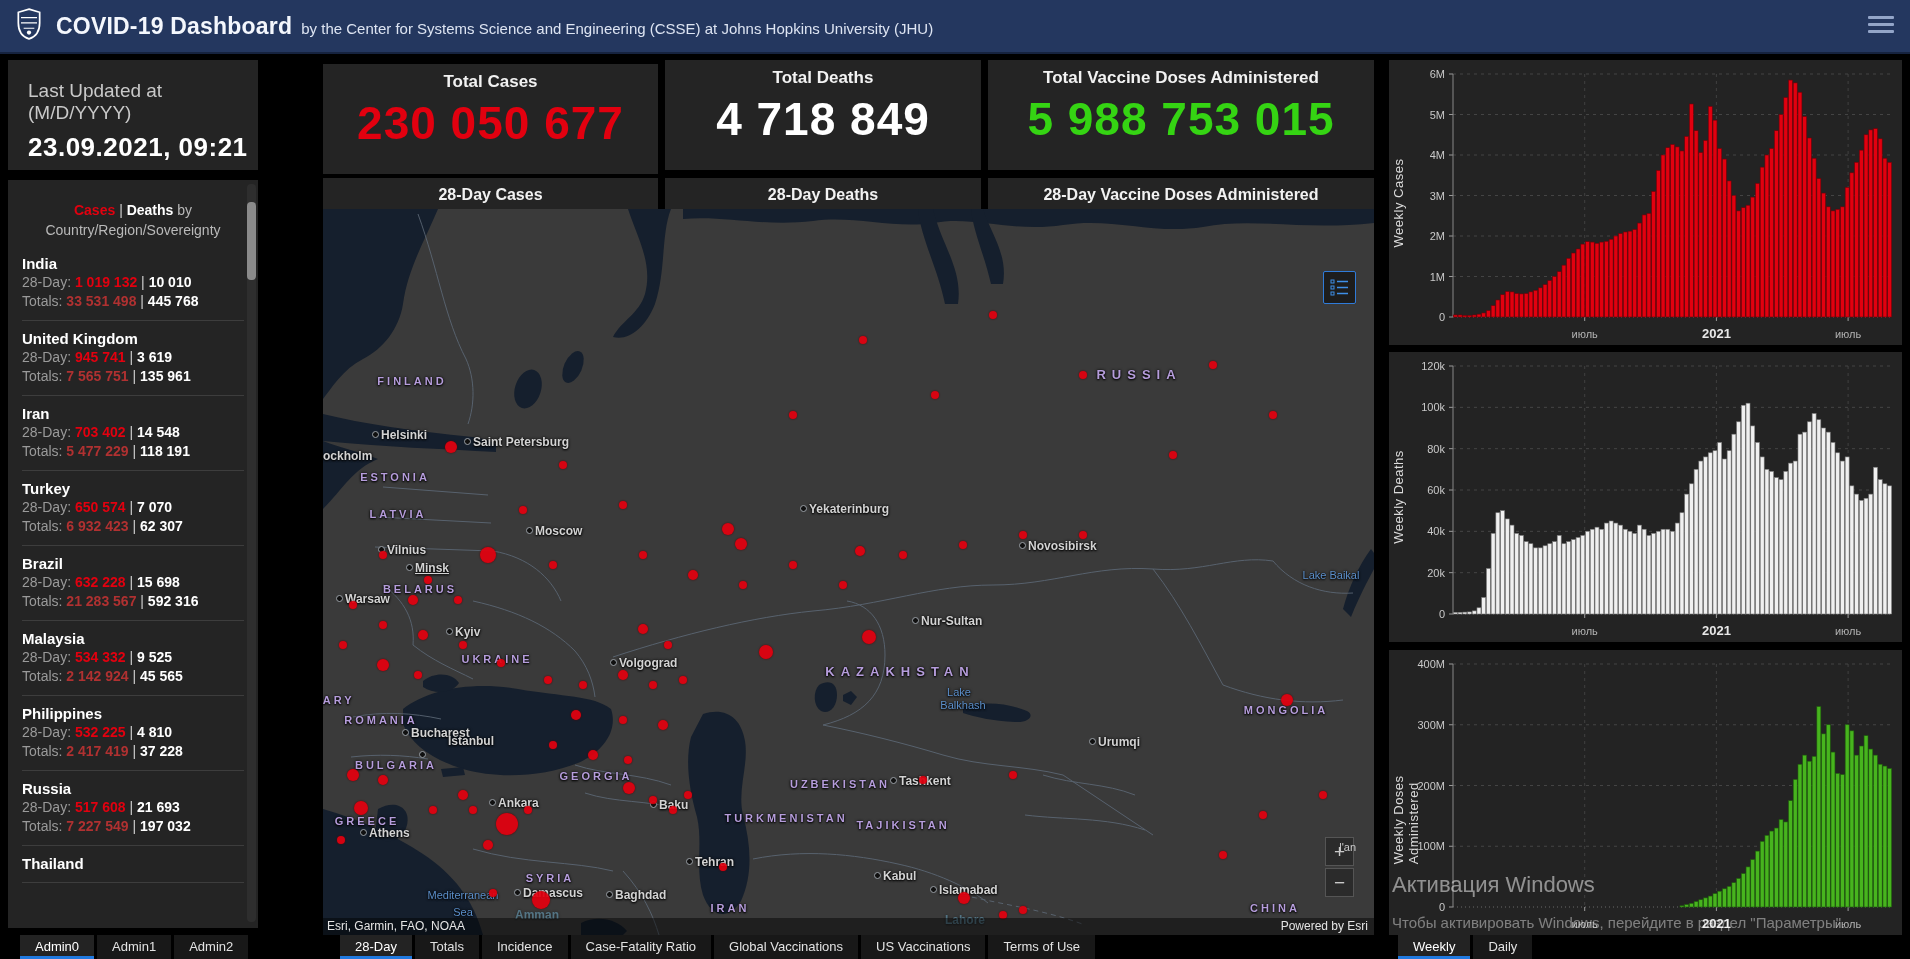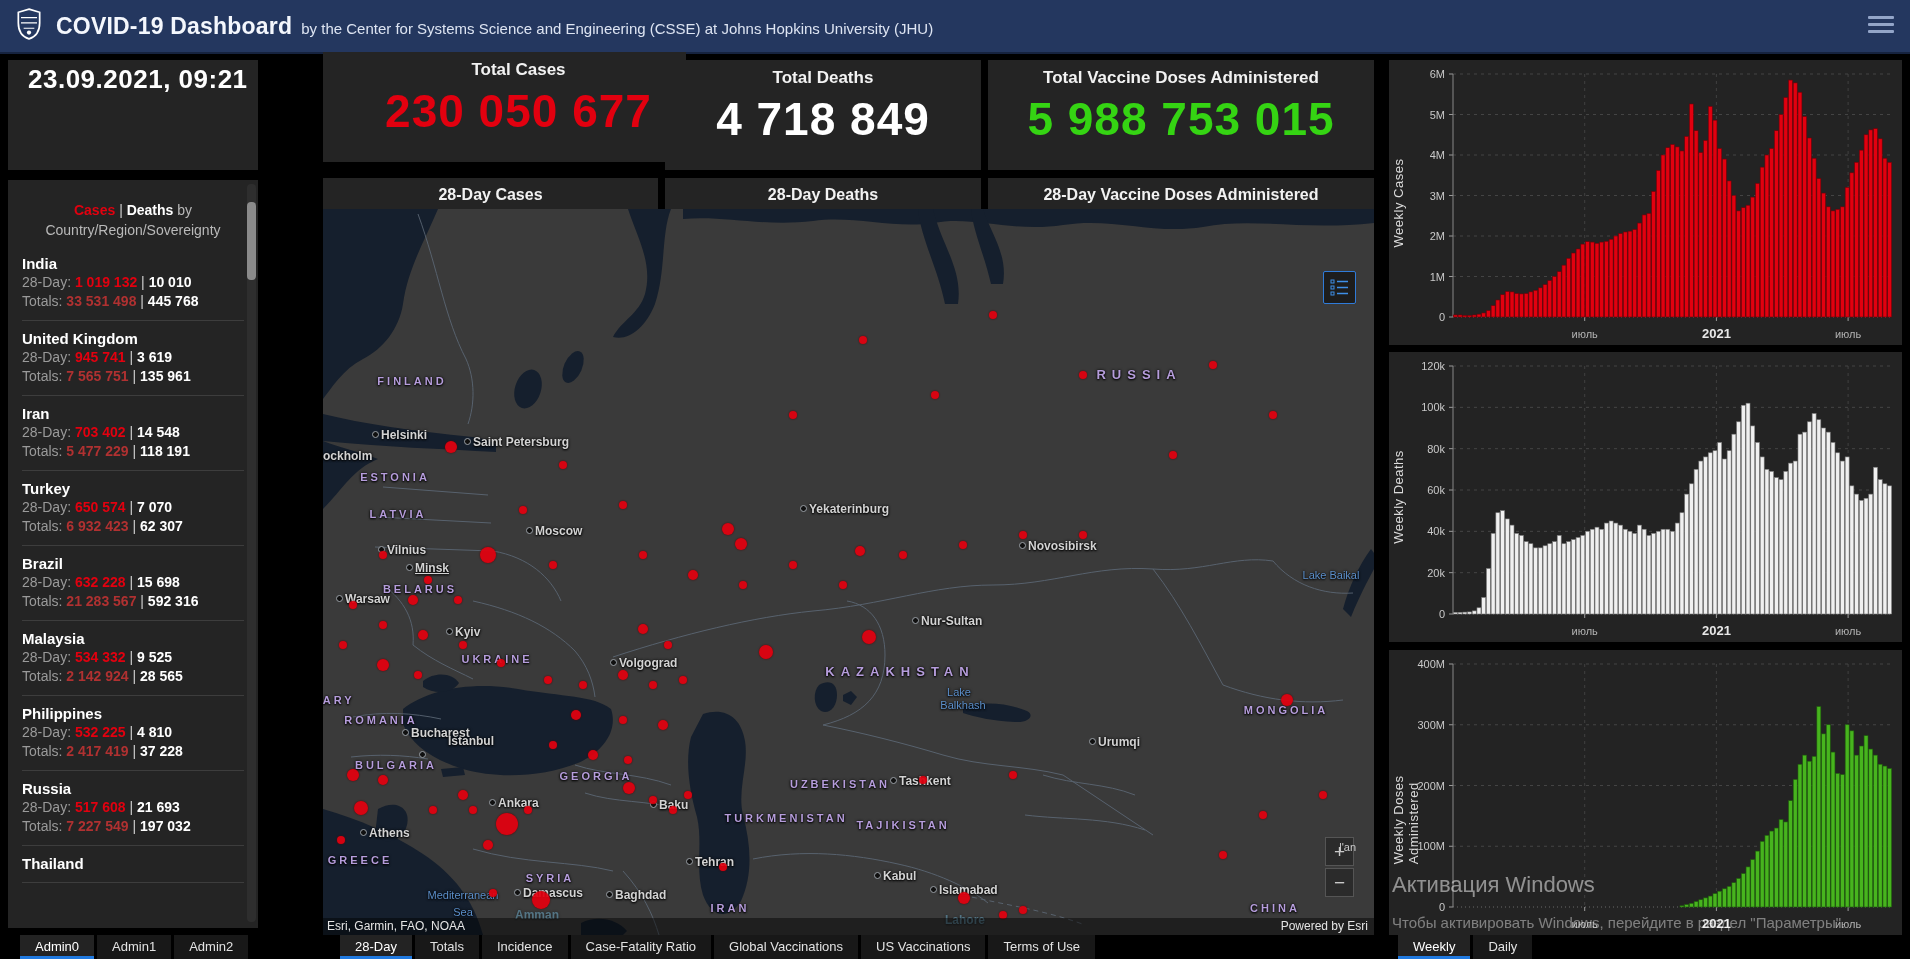--- a/index.html
+++ b/index.html
@@ -92,20 +92,21 @@
     <span class="title">COVID-19 Dashboard</span>
     <span class="subtitle">by the Center for Systems Science and Engineering (CSSE) at Johns Hopkins University (JHU)</span>
     <span class="burger">
         <span></span>
         <span></span>
         <span></span>
       </span>
   </div>
 
   <div class="panel lastupd">
+    <div class="l1">Last Updated at (M/D/YYYY)</div>
     <div class="l2">23.09.2021, 09:21</div>
   </div>
 
   <div class="panel cpanel">
     <div class="chead">
       <span class="cred">Cases</span>
       <span class="pipe"> </span><span class="pipe">|</span>
       <span class="cw"> </span><span class="cw">Deaths</span>
       <span> </span><span>by</span><br>
       <span>Country/Region/Sovereignty</span>
@@ -132,42 +133,42 @@
           <div class="ln">Totals: <span class="vtot">6 932 423</span> <span class="pipe">|</span> <span class="vd">62 307</span></div>
         </div>
         <div class="crow">
           <div class="cname">Brazil</div>
           <div class="ln">28-Day: <span class="v28">632 228</span> <span class="pipe">|</span> <span class="vd">15 698</span></div>
           <div class="ln">Totals: <span class="vtot">21 283 567</span> <span class="pipe">|</span> <span class="vd">592 316</span></div>
         </div>
         <div class="crow">
           <div class="cname">Malaysia</div>
           <div class="ln">28-Day: <span class="v28">534 332</span> <span class="pipe">|</span> <span class="vd">9 525</span></div>
-          <div class="ln">Totals: <span class="vtot">2 142 924</span> <span class="pipe">|</span> <span class="vd">28 565</span></div>
+          <div class="ln">Totals: <span class="vtot">2 142 924</span> <span class="pipe">|</span> <span class="vd">45 565</span></div>
         </div>
         <div class="crow">
           <div class="cname">Philippines</div>
           <div class="ln">28-Day: <span class="v28">532 225</span> <span class="pipe">|</span> <span class="vd">4 810</span></div>
           <div class="ln">Totals: <span class="vtot">2 417 419</span> <span class="pipe">|</span> <span class="vd">37 228</span></div>
         </div>
         <div class="crow">
           <div class="cname">Russia</div>
           <div class="ln">28-Day: <span class="v28">517 608</span> <span class="pipe">|</span> <span class="vd">21 693</span></div>
           <div class="ln">Totals: <span class="vtot">7 227 549</span> <span class="pipe">|</span> <span class="vd">197 032</span></div>
         </div>
         <div class="crow">
           <div class="cname">Thailand</div>
         </div>
       </div>
     <div class="sbar">
         <div class="sthumb"></div>
       </div>
   </div>
 
-  <div class="tile" style="left:323px;top:52px;width:335px;height:110px;padding-left:28px;">
+  <div class="tile" style="left:323px;top:64px;width:335px;height:110px;">
     <div class="t">Total Cases</div>
     <div class="n1 red">230 050 677</div>
   </div>
   <div class="tile" style="left:665px;top:60px;width:316px;height:110px;">
     <div class="t">Total Deaths</div>
     <div class="n1 white">4 718 849</div>
   </div>
   <div class="tile" style="left:988px;top:60px;width:386px;height:110px;">
     <div class="t">Total Vaccine Doses Administered</div>
     <div class="n1 green">5 988 753 015</div>
@@ -231,21 +232,21 @@
       </g>
     </svg>
     <div class="maplbl" id="map-labels">
         <span class="lbl-country" style="left: 89px; top: 172px;">FINLAND</span>
         <span class="lbl-country" style="left: 72px; top: 268px;">ESTONIA</span>
         <span class="lbl-country" style="left: 75px; top: 305px;">LATVIA</span>
         <span class="lbl-country" style="left: 97px; top: 380px;">BELARUS</span>
         <span class="lbl-country" style="left: 174px; top: 450px;">UKRAINE</span>
         <span class="lbl-country" style="left: 58px; top: 511px;">ROMANIA</span>
         <span class="lbl-country" style="left: 73px; top: 556px;">BULGARIA</span>
-        <span class="lbl-country" style="left: 37px; top: 612px; margin-top: 39px;">GREECE</span>
+        <span class="lbl-country" style="left: 44px; top: 612px;">GREECE</span>
         <span class="lbl-country" style="left: 273px; top: 567px;">GEORGIA</span>
         <span class="lbl-country" style="left: 227px; top: 669px;">SYRIA</span>
         <span class="lbl-country" style="left: 407px; top: 699px;">IRAN</span>
         <span class="lbl-country" style="left: 10px; top: 491px;">GARY</span>
         <span class="lbl-country-lg" style="left: 816px; top: 165px;">RUSSIA</span>
         <span class="lbl-country-lg" style="left: 577px; top: 462px;">KAZAKHSTAN</span>
         <span class="lbl-country" style="left: 517px; top: 575px;">UZBEKISTAN</span>
         <span class="lbl-country" style="left: 463px; top: 609px;">TURKMENISTAN</span>
         <span class="lbl-country" style="left: 580px; top: 616px;">TAJIKISTAN</span>
         <span class="lbl-country" style="left: 963px; top: 501px;">MONGOLIA</span>

